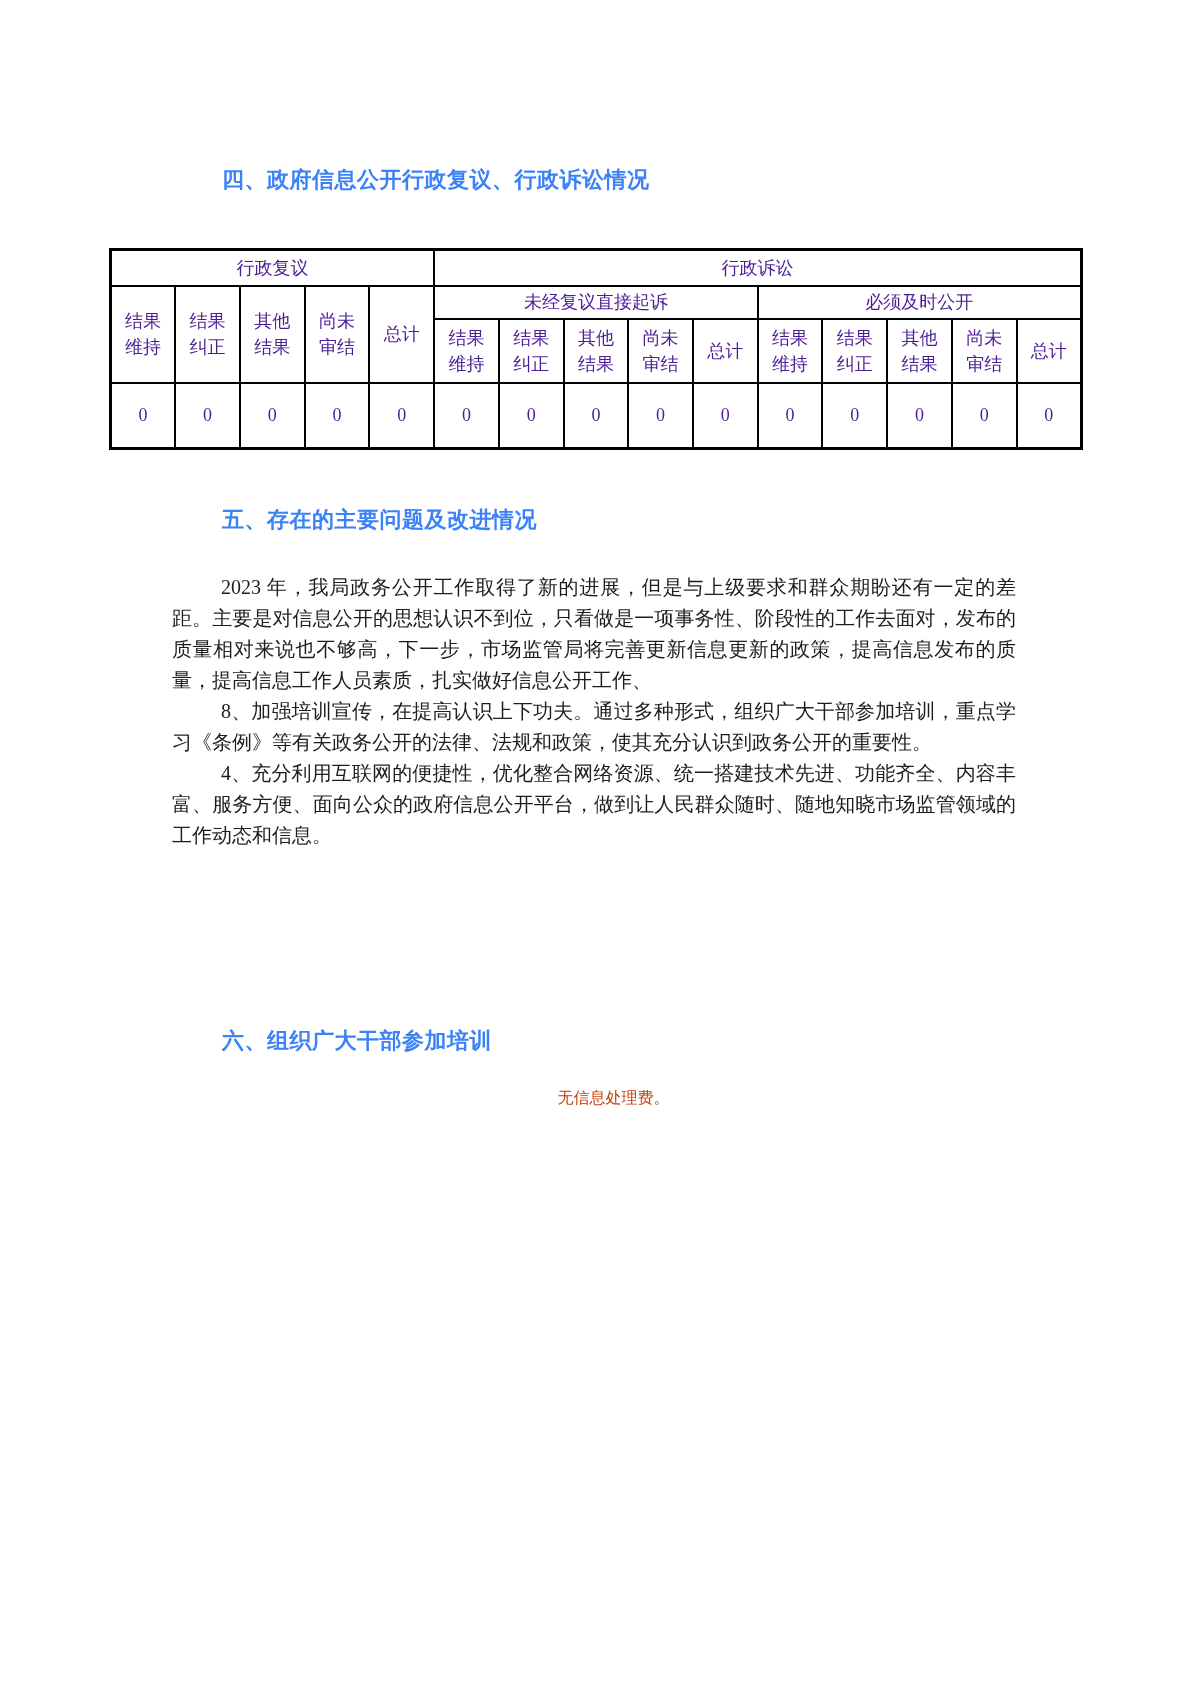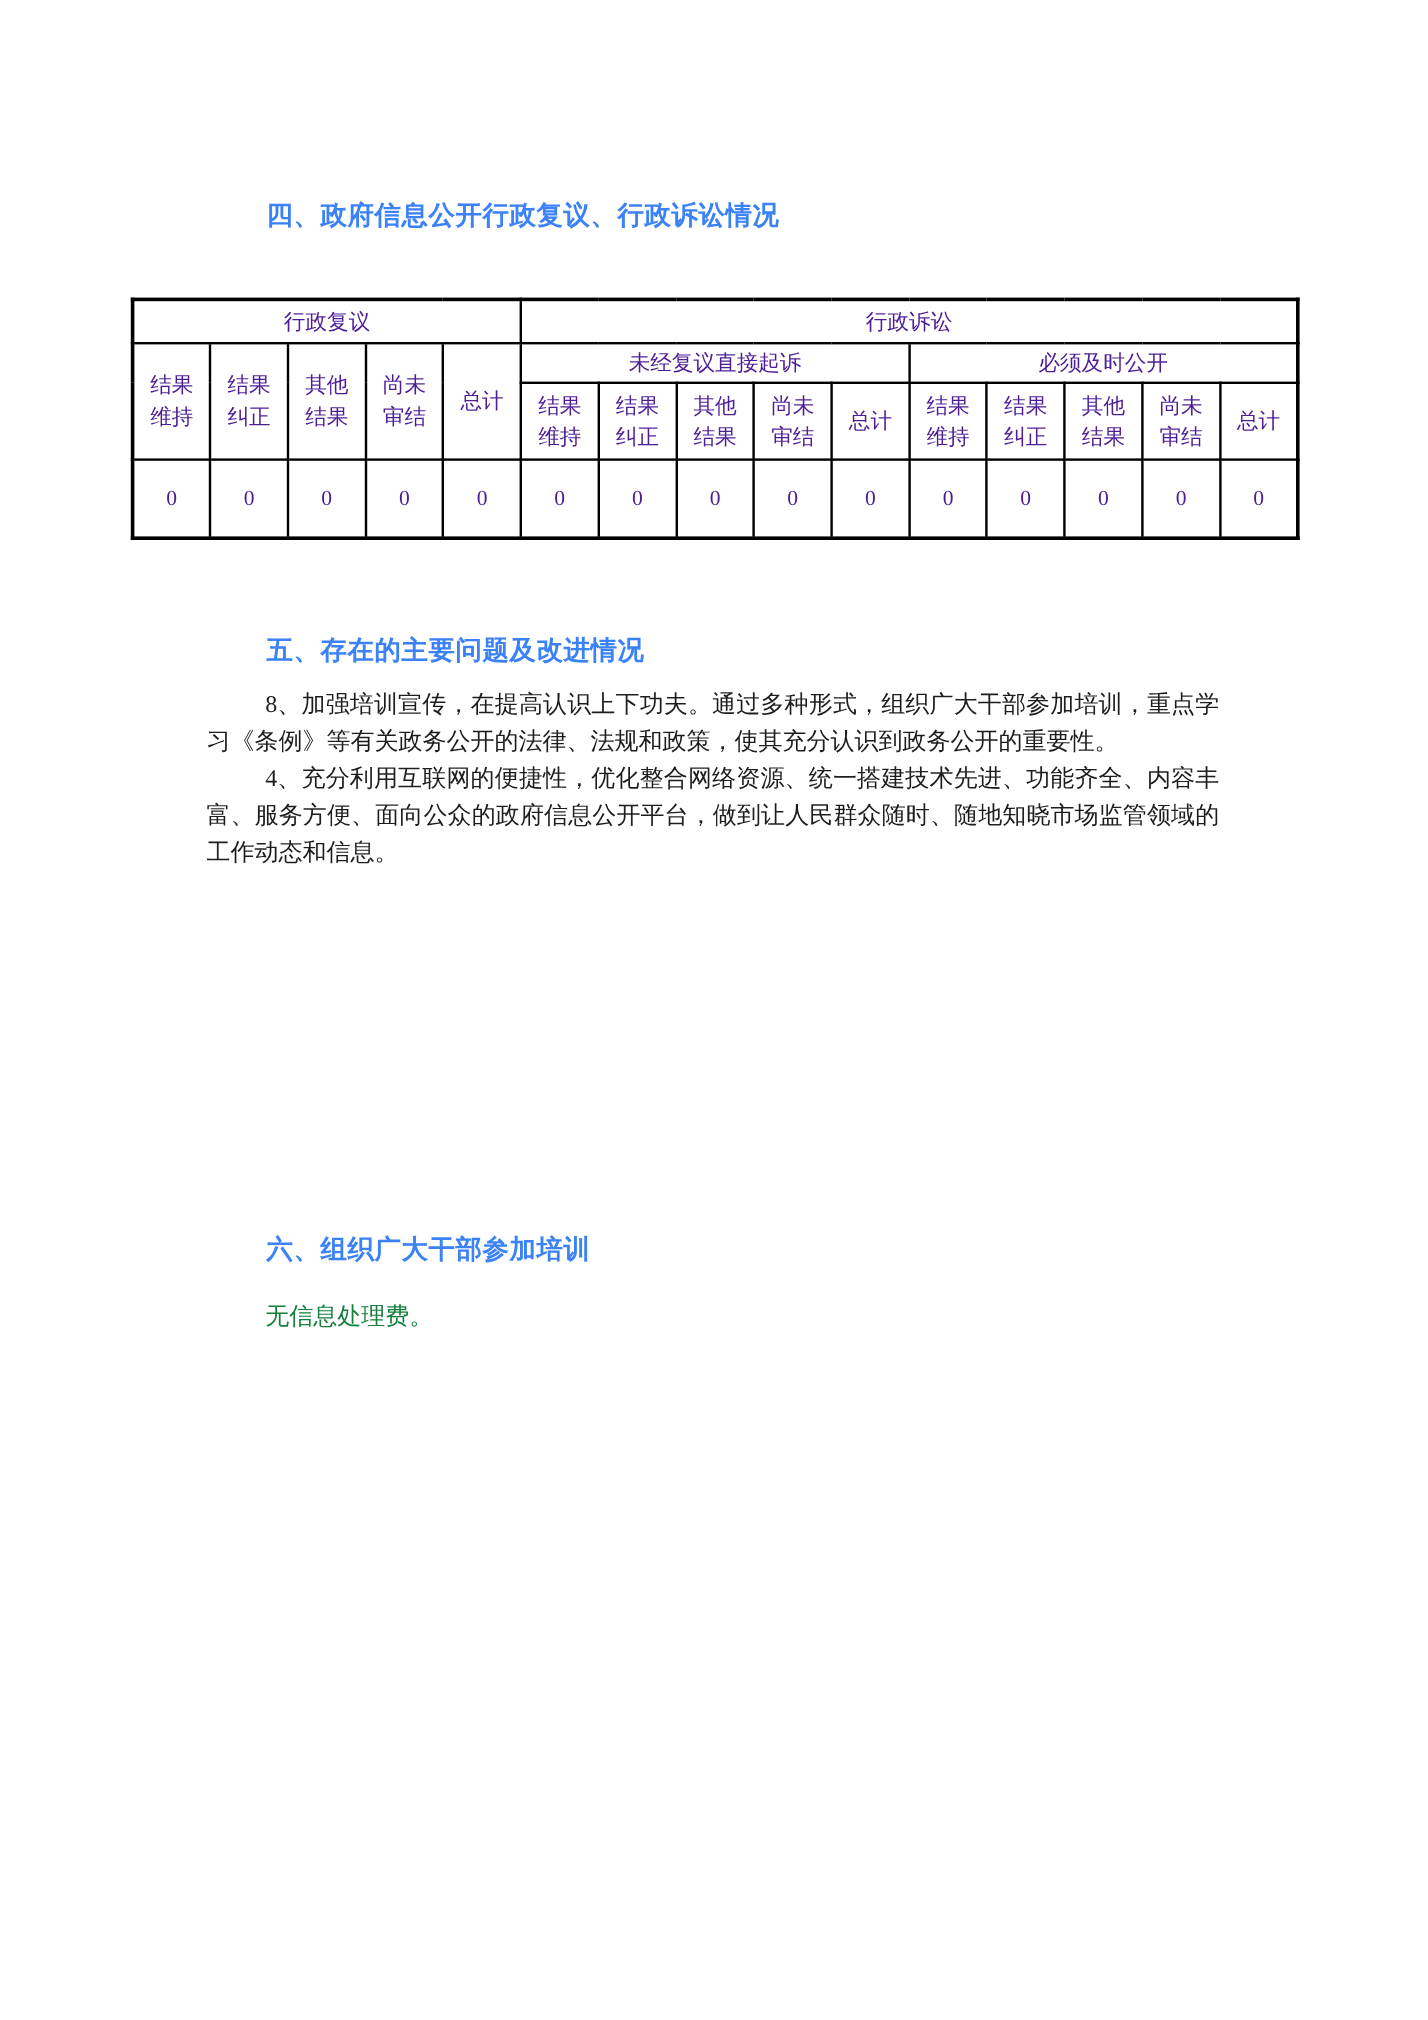--- a/index.html
+++ b/index.html
@@ -15,21 +15,21 @@
     width: 1190px; height: 1683px;
     background: #ffffff; overflow: hidden;
   }
   .sec-title {
     position: absolute; left: 222px;
     font-size: 22px; font-weight: bold;
     color: #3b82f6; white-space: nowrap;
     letter-spacing: 0.5px;
   }
   #sec4-title { top: 165px; }
-  #sec5-title { top: 527px; }
+  #sec5-title { top: 505px; }
   #sec6-title { top: 1026px; }
 
   table.report-table {
     position: absolute; left: 109px; top: 248px;
     width: 974px;
     border-collapse: collapse; table-layout: fixed;
     border: 3px solid #000;
   }
   table.report-table td {
     border: 2px solid #000;
@@ -52,22 +52,22 @@
     position: absolute; left: 172px; top: 572px;
     width: 844px;
     font-size: 20px; line-height: 31px;
     text-align: justify; color: #1d1d1d;
   }
   .body-text p { text-indent: 2.45em; margin: 0; }
 
   .sec6-body {
     position: absolute; left: 172px; top: 1082px;
     width: 844px;
-    font-size: 20px; line-height: 31px;
-    text-indent: 2.45em; color: #15803d;
+    font-size: 16px; line-height: 31px;
+    text-indent: 2.45em; color: #c2410c; text-align: center;
   }
 </style>
 </head>
 <body>
 
 <div class="page">
 
   <div class="sec-title" id="sec4-title">四、政府信息公开行政复议、行政诉讼情况</div>
 
   <table class="report-table">
@@ -175,20 +175,21 @@
       <td class="data-cell">0</td>
       <td class="data-cell">0</td>
       <td class="data-cell">0</td>
     </tr>
   </tbody>
     </table>
 
   <div class="sec-title" id="sec5-title">五、存在的主要问题及改进情况</div>
 
   <div class="body-text">
+    <p>2023 年，我局政务公开工作取得了新的进展，但是与上级要求和群众期盼还有一定的差距。主要是对信息公开的思想认识不到位，只看做是一项事务性、阶段性的工作去面对，发布的质量相对来说也不够高，下一步，市场监管局将完善更新信息更新的政策，提高信息发布的质量，提高信息工作人员素质，扎实做好信息公开工作、</p>
     <p>8、加强培训宣传，在提高认识上下功夫。通过多种形式，组织广大干部参加培训，重点学习《条例》等有关政务公开的法律、法规和政策，使其充分认识到政务公开的重要性。</p>
     <p>4、充分利用互联网的便捷性，优化整合网络资源、统一搭建技术先进、功能齐全、内容丰富、服务方便、面向公众的政府信息公开平台，做到让人民群众随时、随地知晓市场监管领域的工作动态和信息。</p>
   </div>
 
   <div class="sec-title" id="sec6-title">六、组织广大干部参加培训</div>
 
   <div class="sec6-body">无信息处理费。</div>
 
 </div>
 

